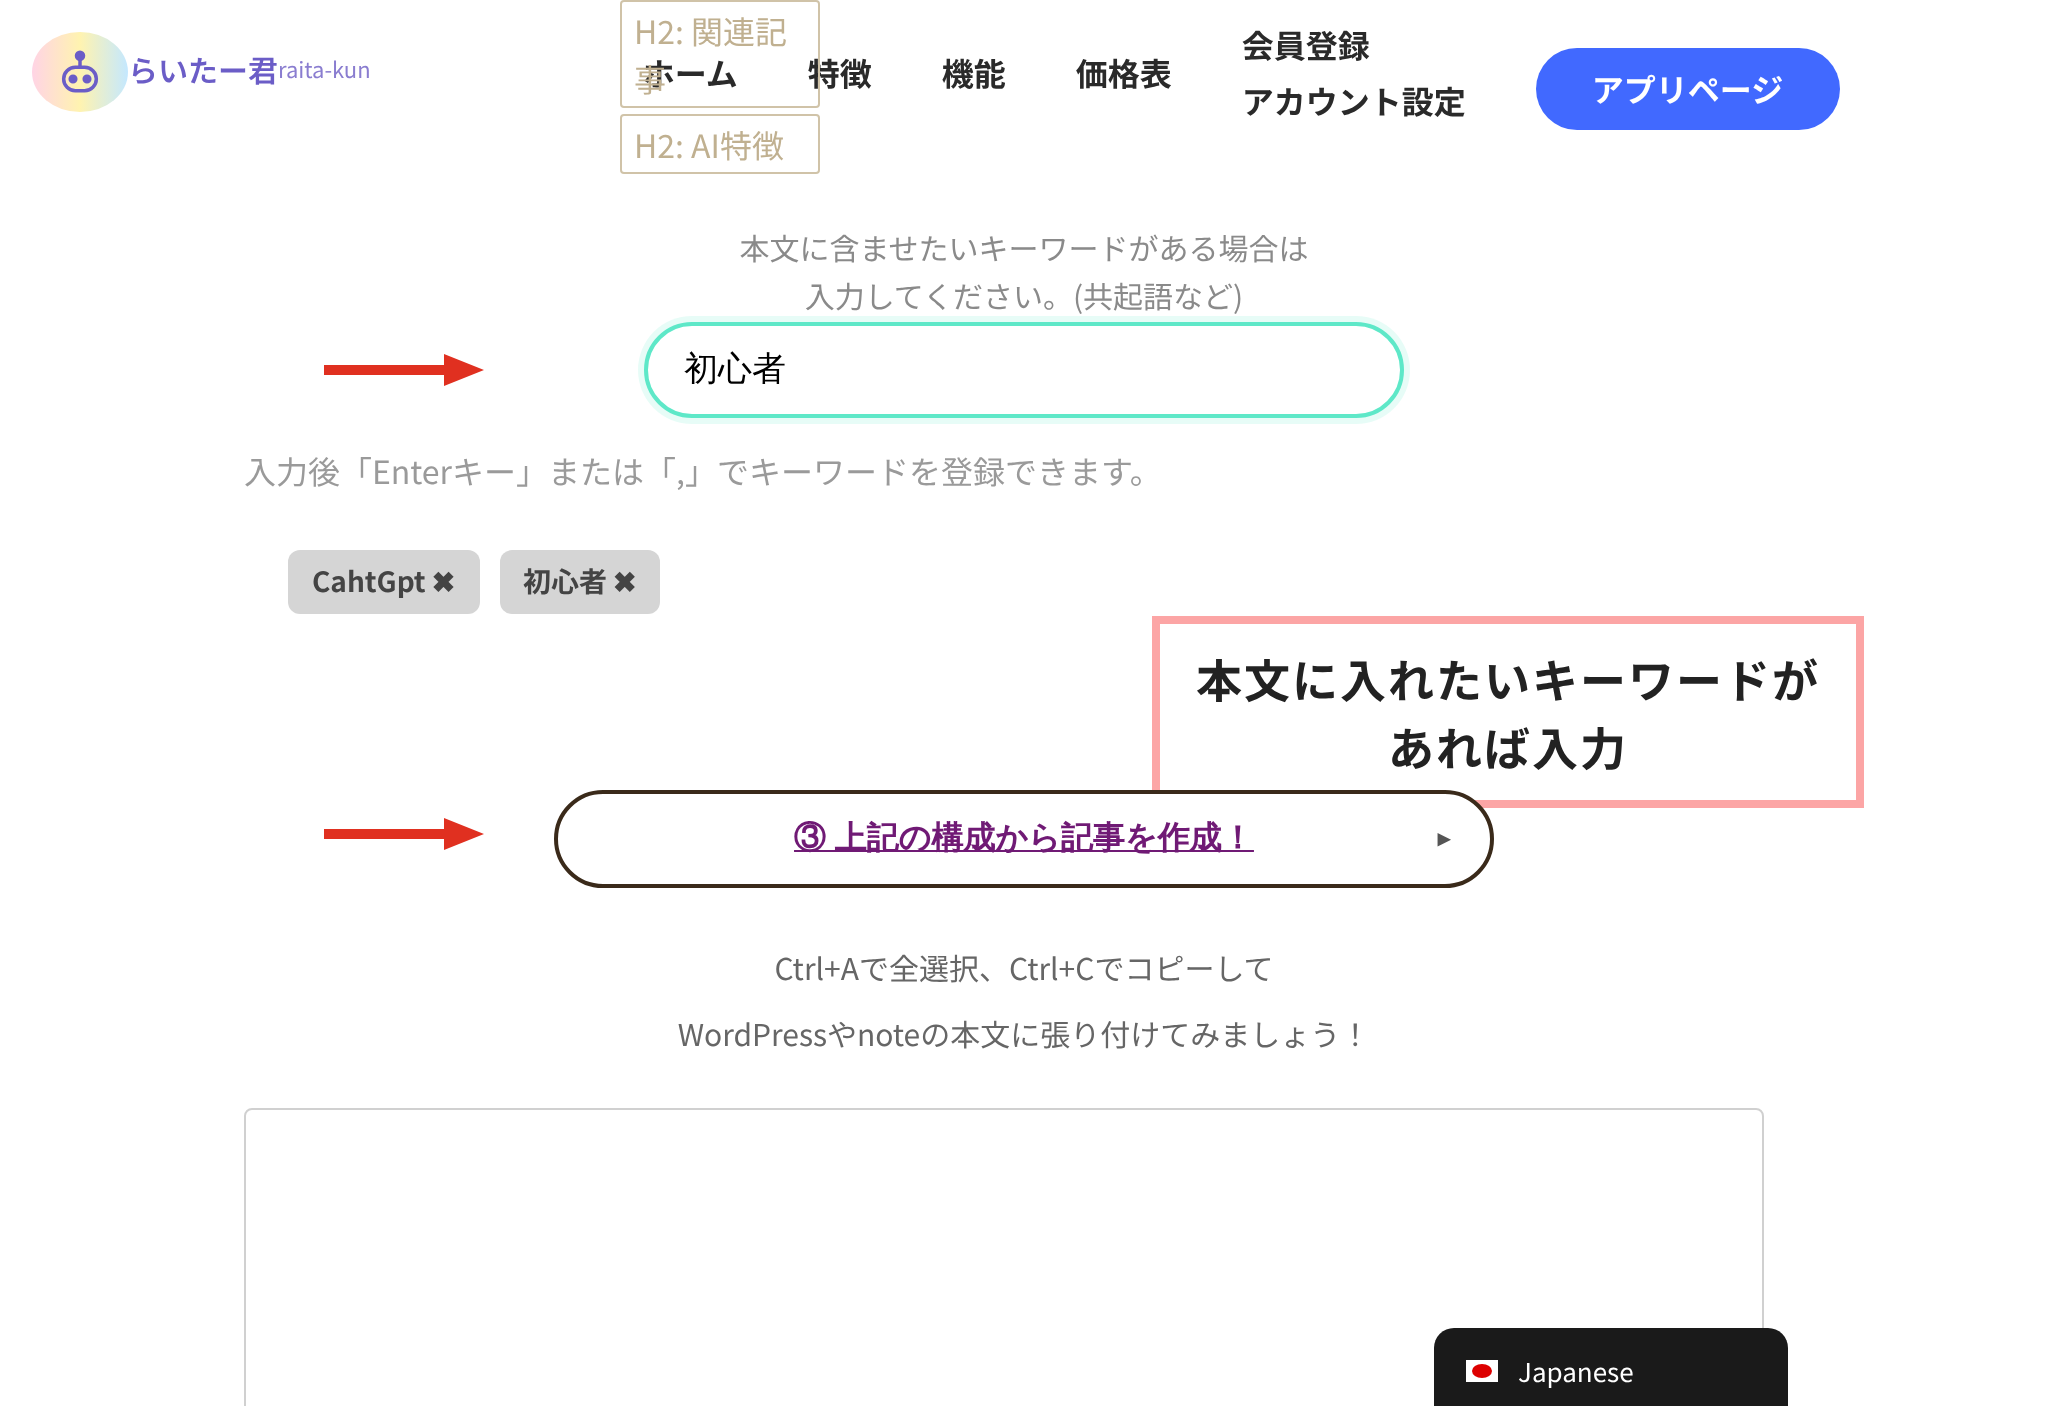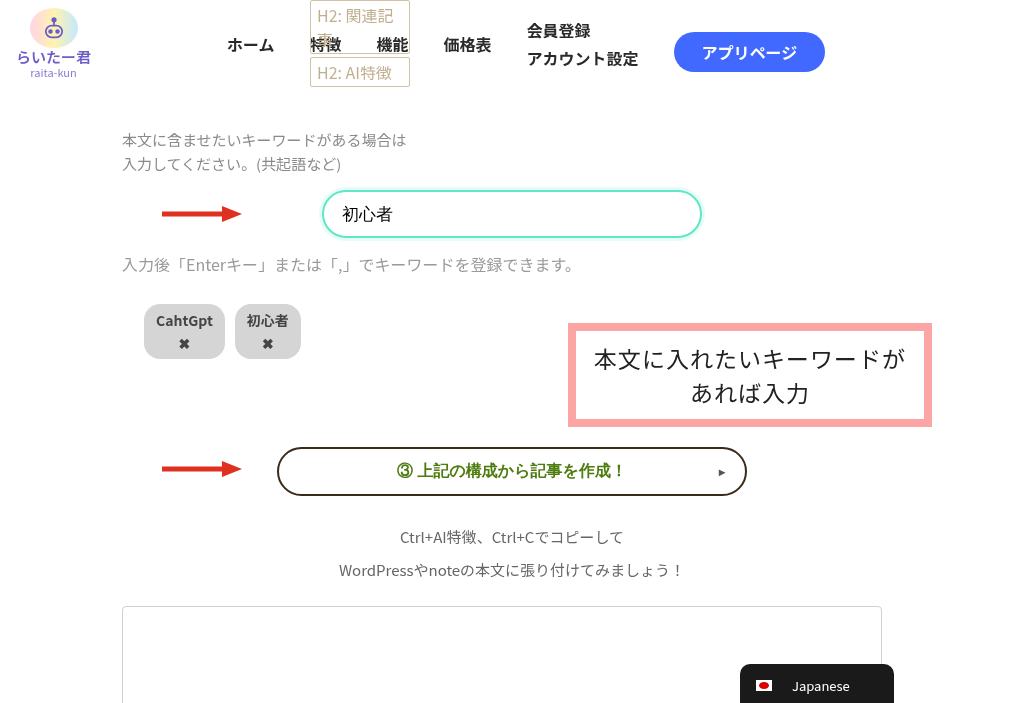--- a/index.html
+++ b/index.html
@@ -1,58 +1,58 @@
 <!DOCTYPE html>
 <html><head>
   <meta charset="utf-8">
   <style>
     * { margin: 0; padding: 0; box-sizing: border-box; }
     body { font-family: -apple-system, BlinkMacSystemFont, "Hiragino Sans", "Noto Sans JP", sans-serif; background: #fff; color: #333; }
 
     .header { display: flex; align-items: center; padding: 8px 16px; gap: 16px; }
-    .logo { display: flex; flex-direction: column; align-items: center; }
+    .logo { display: flex; flex-direction: row; align-items: center; }
     .logo-icon { width: 48px; height: 40px; background: linear-gradient(90deg, #ffd4e5 0%, #fff3b0 50%, #c4e8ff 100%); border-radius: 50%; display: flex; align-items: center; justify-content: center; position: relative; }
     .robot-svg { width: 28px; height: 28px; }
     .logo-text { font-size: 15px; color: #6b5dc7; font-weight: 600; margin-top: -2px; }
     .logo-sub { font-size: 11px; color: #8a7dd0; margin-top: -3px; }
 
     .nav { display: flex; align-items: center; gap: 35px; margin-left: 120px; font-weight: 700; font-size: 16px; color: #2a2a2a; }
     .nav-col { display: flex; flex-direction: column; gap: 4px; }
     .nav-item { cursor: pointer; white-space: nowrap; }
     .app-button { background: #4169ff; color: #fff; padding: 10px 28px; border-radius: 28px; font-weight: 700; font-size: 16px; text-align: center; line-height: 1.3; cursor: pointer; margin-top: 16px; }
 
     .bg-hint { position: absolute; top: 0; left: 310px; width: 100px; }
     .bg-hint-line { border: 1px solid #d0c3a8; color: #c0b090; font-size: 16px; padding: 2px 6px; margin-bottom: 3px; border-radius: 2px; }
 
     .content { max-width: 820px; margin: 40px auto 0; padding: 0 20px; position: relative; }
 
-    .instruction { color: #8a8a8a; font-size: 15px; line-height: 1.6; margin-bottom: 14px; }
+    .instruction { text-align: center; color: #8a8a8a; font-size: 15px; line-height: 1.6; }
     .input-row { display: flex; align-items: center; justify-content: center; position: relative; }
     .keyword-input { width: 380px; padding: 12px 18px; border: 2px solid #5ee8c8; border-radius: 26px; font-size: 17px; outline: none; box-shadow: 0 0 0 3px rgba(94,232,200,0.15); }
     .arrow { position: absolute; left: 40px; }
     .arrow svg { display: block; }
 
     .hint-text { text-align: left; color: #9a9a9a; font-size: 16px; margin-top: 14px; }
 
     .tags { display: flex; gap: 10px; margin-top: 28px; margin-left: 22px; }
-    .tag { background: #d5d5d5; color: #444; font-weight: 700; font-size: 14px; padding: 6px 12px; border-radius: 16px; display: flex; align-items: center; gap: 3px; cursor: pointer; flex-direction: column; }
+    .tag { background: #d5d5d5; color: #444; font-weight: 700; font-size: 14px; padding: 6px 12px; border-radius: 6px; display: flex; align-items: flex-end; gap: 3px; cursor: pointer; }
     .tag-x { font-weight: 900; }
 
-    .red-box { position: absolute; right: -10px; top: 195px; border: 8px solid #fca5a5; padding: 10px 18px; font-weight: 400; font-size: 23px; color: #222; text-align: center; letter-spacing: 1px; }
+    .red-box { position: absolute; right: -10px; top: 195px; border: 4px solid #fca5a5; padding: 10px 18px; font-weight: 700; font-size: 23px; color: #222; text-align: center; letter-spacing: 1px; }
 
     .generate-row { display: flex; align-items: center; justify-content: center; margin-top: 88px; position: relative; }
-    .generate-btn { width: 470px; padding: 12px 20px; background: #fff; border: 2px solid #3a2a1a; border-radius: 26px; font-weight: 700; font-size: 16px; color: #4d7c0f; display: flex; align-items: center; justify-content: center; gap: 8px; cursor: pointer; position: relative; }
+    .generate-btn { width: 470px; padding: 12px 20px; background: #fff; border: 2px solid #3a2a1a; border-radius: 26px; font-weight: 700; font-size: 16px; color: #701a75; display: flex; align-items: center; justify-content: center; gap: 8px; cursor: pointer; position: relative; text-decoration: underline; }
     .generate-btn::after { content: "▸"; position: absolute; right: 20px; font-size: 12px; color: #555; }
     .arrow2 { position: absolute; left: 40px; }
 
     .tips { text-align: center; color: #666; font-size: 15px; margin-top: 24px; line-height: 2.2; }
 
     .output { margin: 20px auto 0; width: 760px; max-width: 100%; height: 230px; border: 1px solid #d0d0d0; border-radius: 4px; background: #fff; }
 
-    .lang-widget { position: fixed; bottom: 0; right: 130px; width: 154px; background: #1a1a1a; color: #fff; padding: 12px 16px 8px; border-radius: 10px 10px 0 0; display: flex; align-items: center; gap: 20px; font-size: 13px; cursor: pointer; }
+    .lang-widget { position: fixed; bottom: 0; right: 130px; width: 177px; background: #1a1a1a; color: #fff; padding: 12px 16px 8px; border-radius: 10px 10px 0 0; display: flex; align-items: center; gap: 10px; font-size: 13px; cursor: pointer; }
     .flag { width: 16px; height: 11px; background: #fff; position: relative; display: inline-block; }
     .flag::after { content: ""; position: absolute; left: 3px; top: 2px; width: 10px; height: 7px; background: #d00; border-radius: 50%; }
   </style>
 </head>
 <body>
 
 <div class="bg-hint">
   <div class="bg-hint-line">H2: 関連記事</div>
   <div class="bg-hint-line">H2: AI特徴</div>
 </div>
@@ -127,21 +127,21 @@
         <line x1="0" y1="10" x2="60" y2="10" stroke="#e03020" stroke-width="5"></line>
         <polygon points="60,2 80,10 60,18" fill="#e03020"></polygon>
       </svg>
     </div>
     <button class="generate-btn">
       <span>③ 上記の構成から記事を作成！</span>
     </button>
   </div>
 
   <div class="tips">
-    <div>Ctrl+AI特徴、Ctrl+Cでコピーして</div>
+    <div>Ctrl+Aで全選択、Ctrl+Cでコピーして</div>
     <div>WordPressやnoteの本文に張り付けてみましょう！</div>
   </div>
 
   <textarea class="output" style=""></textarea>
 </div>
 
 <div class="lang-widget">
   <span class="flag"></span>
   <span>Japanese</span>
 </div>

